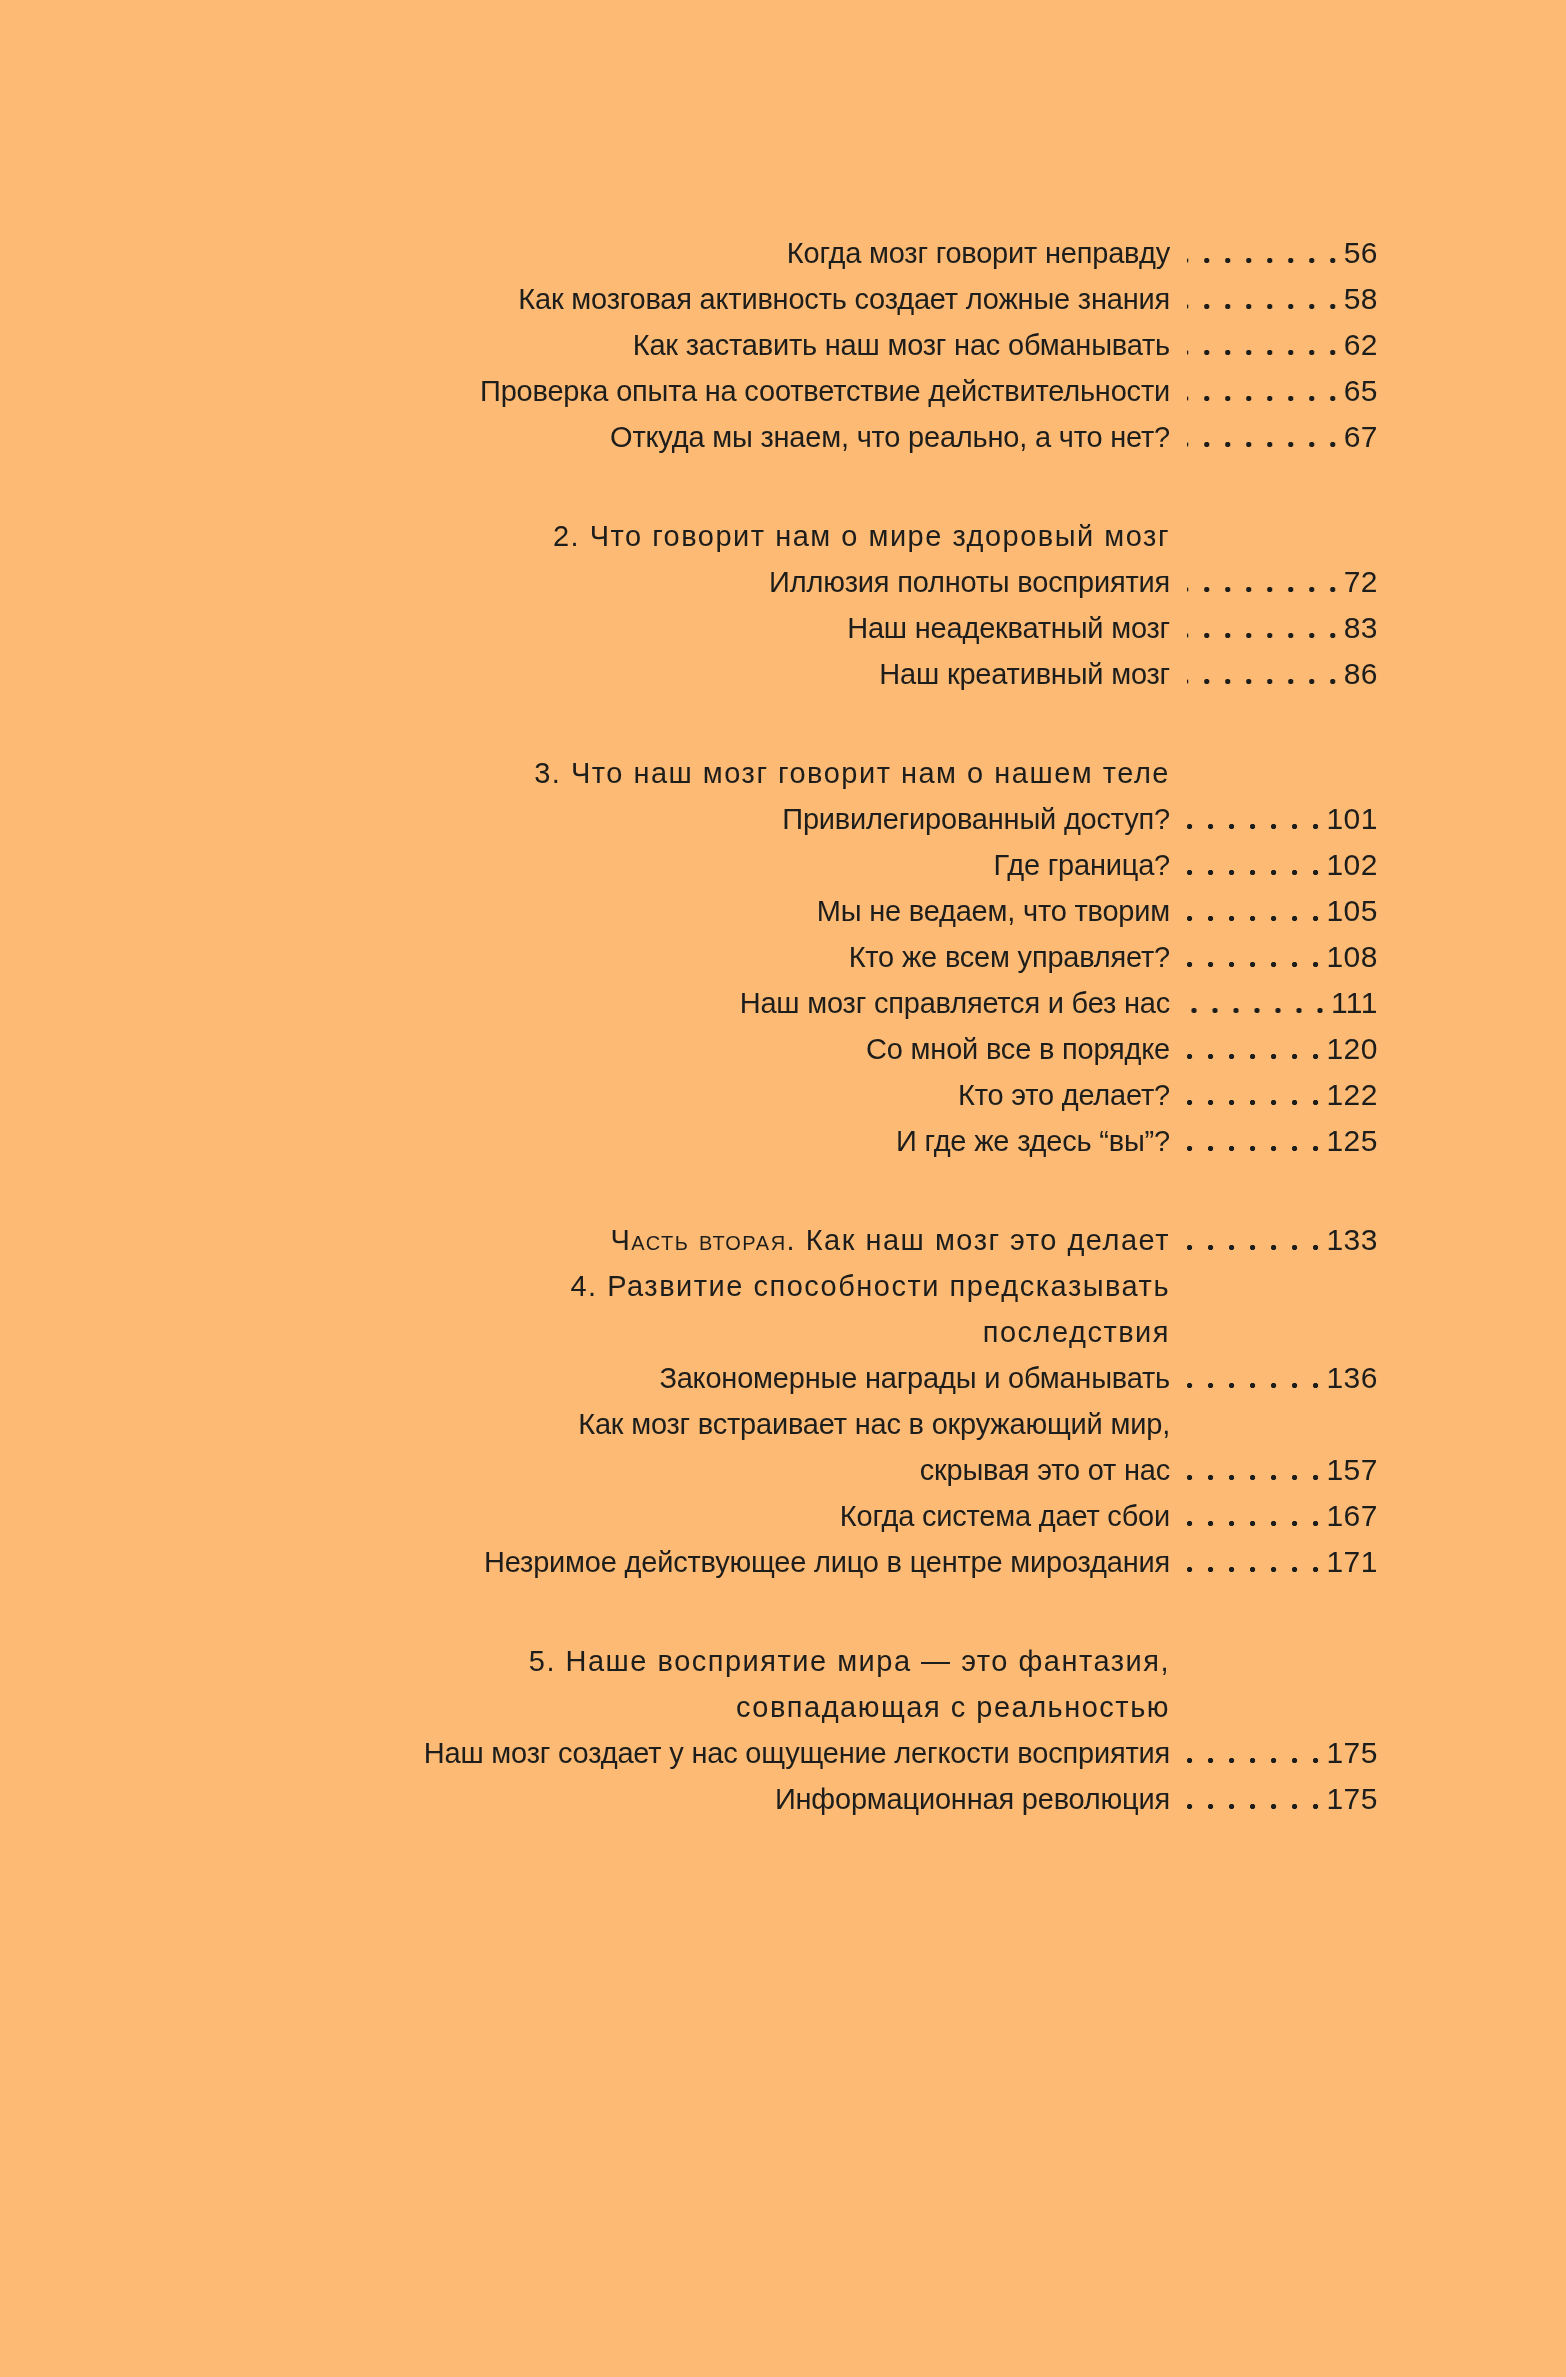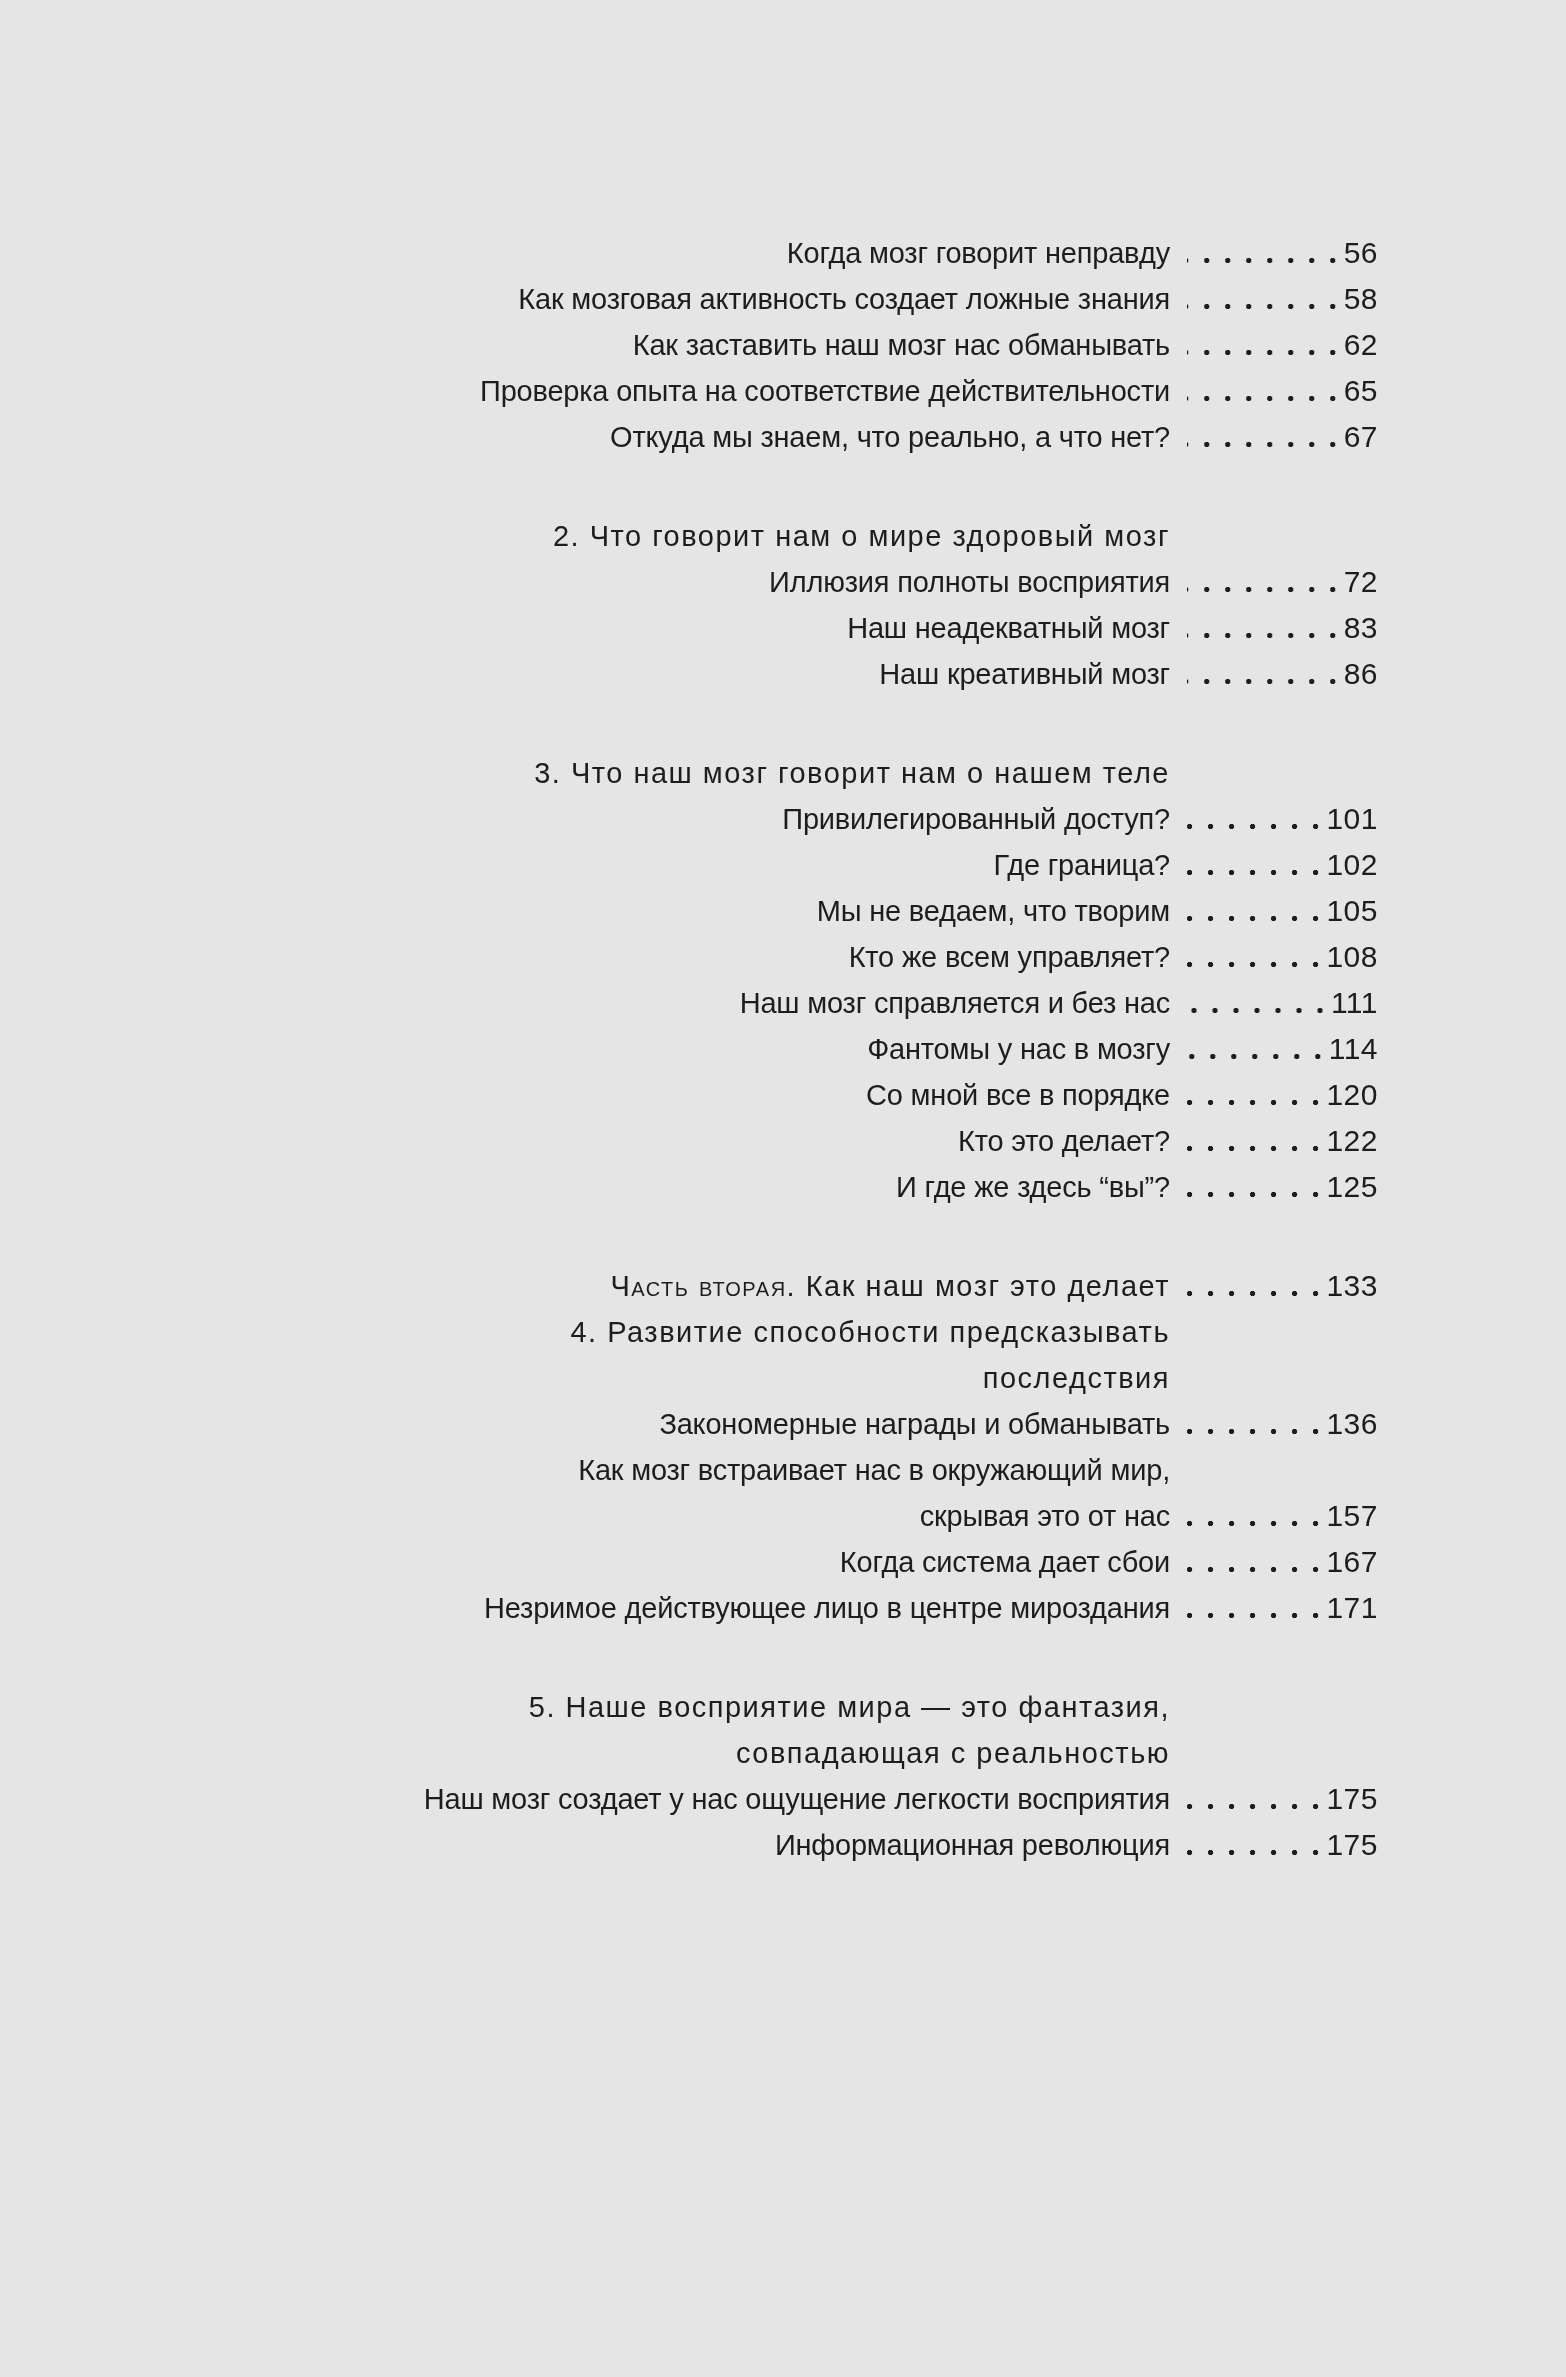--- a/index.html
+++ b/index.html
@@ -1,17 +1,17 @@
 <!DOCTYPE html>
 <html style="font-size:14.6px"><head>
 <meta charset="utf-8">
 <style>
   html,body { margin:0; padding:0; background:#ffffff; }
   .page {
-    position:relative; width:1566px; height:2377px; background:#e5e5e5;
+    position:relative; width:1566px; height:2377px; background:#fdba74;
     overflow:hidden;
     font-family:"Liberation Sans","DejaVu Sans",sans-serif;
     color:#1d1d1b;
   }
   .toc { position:absolute; top:230px; left:101px; right:188px; }
   .toc-section.gap-before { margin-top:53px; }
   .row {
     display:flex; align-items:stretch; justify-content:flex-end;
     height:46px; line-height:46px; font-size:29px; white-space:nowrap;
   }
@@ -130,27 +130,20 @@
           </span>
         </div>
         <div class="row">
           <span class="title"><span>Наш мозг справляется и без нас</span></span>
           <span class="tail">
             <span class="leader"></span>
             <span class="page-num">111</span>
           </span>
         </div>
         <div class="row">
-          <span class="title"><span>Фантомы у нас в мозгу</span></span>
-          <span class="tail">
-            <span class="leader"></span>
-            <span class="page-num">114</span>
-          </span>
-        </div>
-        <div class="row">
           <span class="title"><span>Со мной все в порядке</span></span>
           <span class="tail">
             <span class="leader"></span>
             <span class="page-num">120</span>
           </span>
         </div>
         <div class="row">
           <span class="title"><span>Кто это делает?</span></span>
           <span class="tail">
             <span class="leader"></span>

